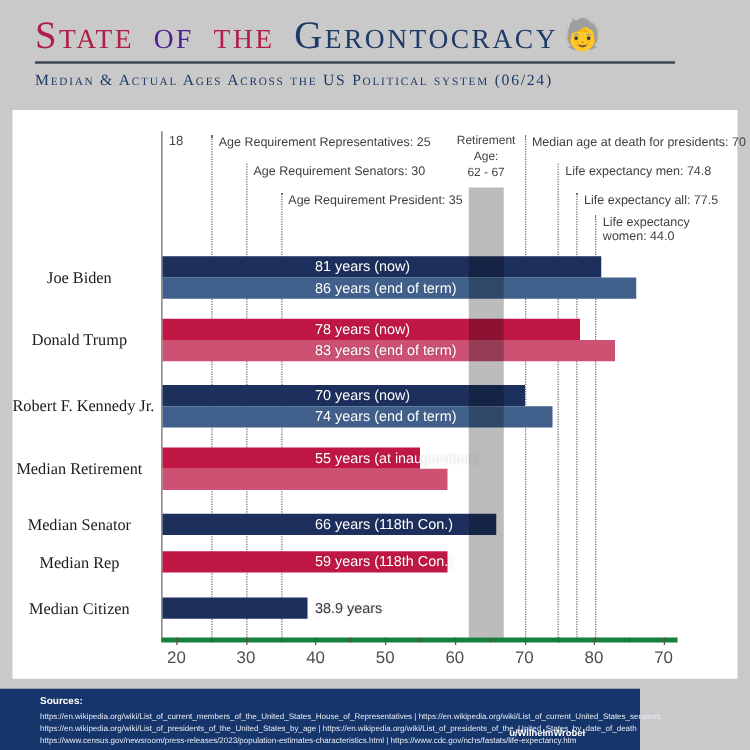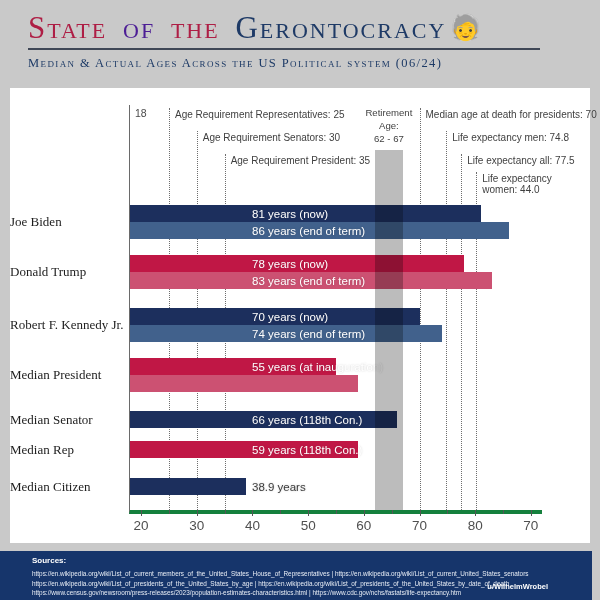--- a/index.html
+++ b/index.html
@@ -19,27 +19,27 @@
         border-left:1px solid #6a6a6a;border-bottom:4px solid #15803d;}
   .baseline-label{position:absolute;left:5px;top:2px;font-size:10.5px;color:#4a4a4a;}
   .ann-line{position:absolute;width:0;border-left:1.4px dotted #6e6e6e;z-index:1;}
   .ann-label{position:absolute;font-size:10px;color:#3f3f3f;white-space:nowrap;z-index:1;line-height:11px;}
   .band{position:absolute;mix-blend-mode:multiply;z-index:5;}
   .band-label{position:absolute;transform:translateX(-50%);text-align:center;
               font-size:9.6px;color:#3f3f3f;line-height:13px;white-space:nowrap;z-index:1;}
   .bar{position:absolute;left:0;z-index:2;}
   .bar-label{position:absolute;left:122px;font-size:11.5px;white-space:nowrap;z-index:3;
              text-shadow:0 0 2px rgba(60,60,60,0.25);}
-  .cat-label{position:absolute;left:0;width:107px;text-align:left;
+  .cat-label{position:absolute;left:0;width:107px;text-align:center;
              font-family:"Liberation Serif",serif;font-size:13px;color:#1c1c1c;white-space:nowrap;}
   .tick{position:absolute;width:0;border-left:1.3px solid #555;top:405px;}
   .tick-label{position:absolute;top:413px;transform:translateX(-50%);
               font-size:13.5px;color:#4f4f4f;}
   
-  .footer{position:absolute;left:0;top:551px;width:592px;height:49px;background:#16356b;
+  .footer{position:absolute;left:0;top:551px;width:512px;height:49px;background:#16356b;
           color:#ffffff;box-sizing:border-box;padding:5px 44px 0 32px;}
   .sources-label{font-size:8px;font-weight:bold;margin-bottom:4px;}
   .source-line{font-size:6.4px;line-height:9.5px;white-space:nowrap;color:#e8edf5;}
   .credit{position:absolute;right:44px;bottom:9px;font-size:7.5px;font-weight:bold;color:#ffffff;}
 </style>
 </head>
 <body>
 
 <div class="header">
   <div class="title" id="title"><span style="color: rgb(174, 30, 69);">State</span><span style="color: #4c1d95;"> of</span><span style="color: rgb(174, 30, 69);"> the</span><span style="color: rgb(30, 58, 102);"> Gerontocracy</span><span class="emoji">🧓</span></div>
@@ -127,21 +127,21 @@
       <div class="tick" style="left: 36.4865%; height: 3.5px;"></div>
       <div class="tick" style="left: 50%; height: 3.5px;"></div>
       <div class="tick" style="left: 63.5135%; height: 3.5px;"></div>
       <div class="tick" style="left: 77.027%; height: 3.5px;"></div>
       <div class="tick" style="left: 90.5405%; height: 3.5px;"></div>
     </div>
   <div id="cats">
       <div class="cat-label" style="top: 126px;">Joe Biden</div>
       <div class="cat-label" style="top: 176px;">Donald Trump</div>
       <div class="cat-label" style="top: 229px;">Robert F. Kennedy Jr.</div>
-      <div class="cat-label" style="top: 279px;">Median President</div>
+      <div class="cat-label" style="top: 279px;">Median Retirement</div>
       <div class="cat-label" style="top: 323.5px;">Median Senator</div>
       <div class="cat-label" style="top: 353.5px;">Median Rep</div>
       <div class="cat-label" style="top: 390.5px;">Median Citizen</div>
     </div>
 </div>
 
 <div class="footer">
   <div class="sources-label">Sources:</div>
   <div id="source-lines">
       <div class="source-line">https://en.wikipedia.org/wiki/List_of_current_members_of_the_United_States_House_of_Representatives   |   https://en.wikipedia.org/wiki/List_of_current_United_States_senators</div>

